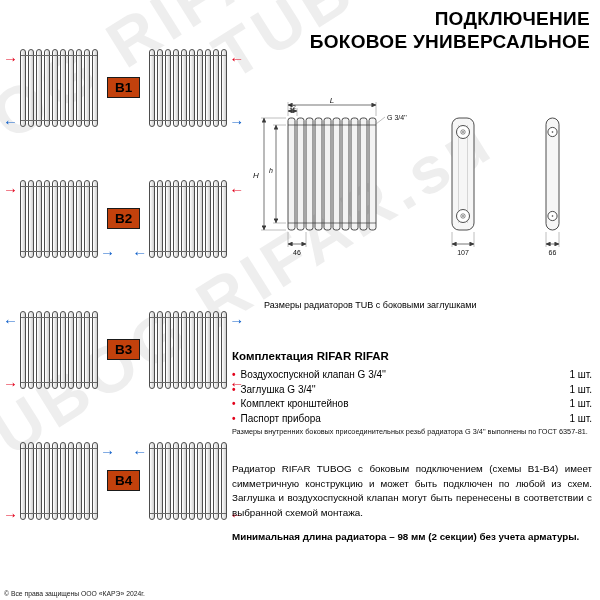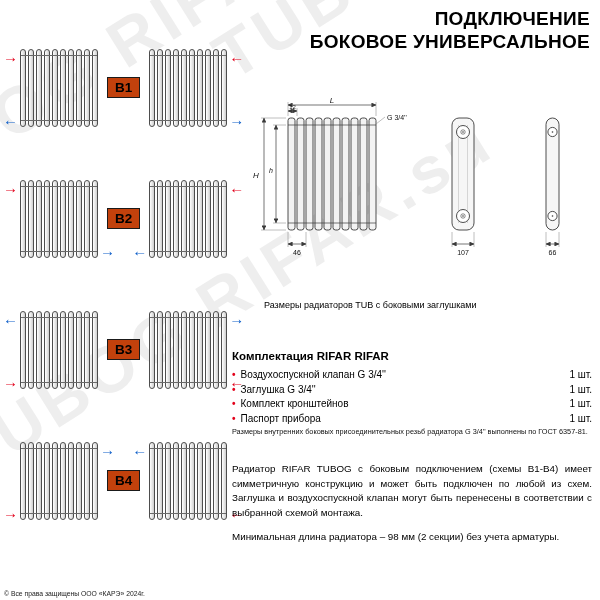--- a/index.html
+++ b/index.html
@@ -61,21 +61,21 @@
   .equip-sub{font-size:11.5px;font-weight:bold;color:#e2001a;margin-top:3px;}
   #equip ul{list-style:none;margin:7px 0 0;padding:0;}
   .equip-item{display:flex;align-items:baseline;font-size:10px;margin:3.5px 0;}
   .bullet{color:#e2001a;font-weight:bold;margin-right:5px;}
   .iname{flex:1;}
   .qty{margin-left:8px;}
   .note{font-size:7.3px;margin-top:2px;color:#111;}
 
   
   #desc{position:absolute;left:232px;top:462px;width:360px;font-size:9.8px;line-height:1.5;text-align:justify;z-index:2;}
-  #desc .min{font-weight:normal;margin-top:9px;}
+  #desc .min{font-weight:bold;margin-top:9px;}
 
   #footer{position:absolute;left:4px;bottom:3px;font-size:6.8px;color:#222;z-index:2;}
 </style>
 </head>
 <body>
 
 <div class="wm wm1">TUBOG RIFAR.su</div>
 <div class="wm wm2">TUBOG RIFAR.su</div>
 <div class="wm wm3">TUBOG RIFAR.su</div>
 

